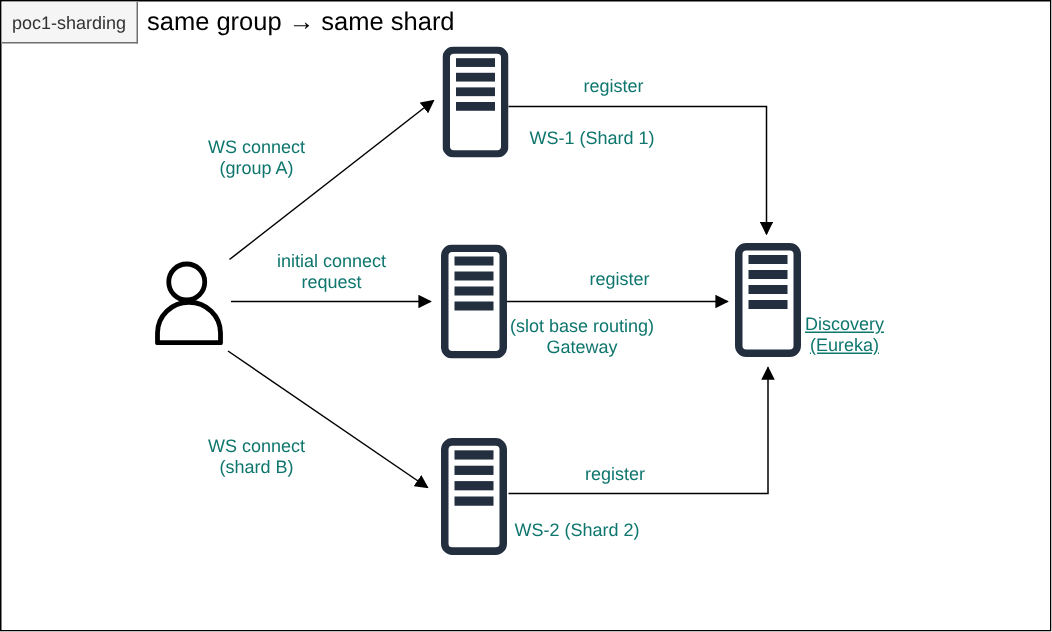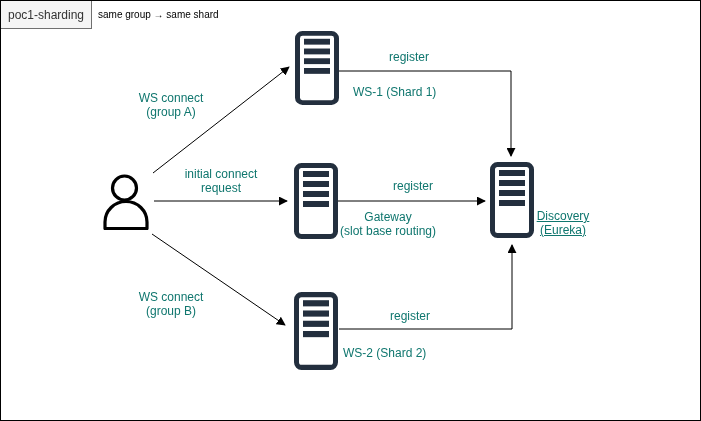--- a/index.html
+++ b/index.html
@@ -24,21 +24,21 @@
     background: var(--tab-background, #f5f5f5);
     border-right: 1px solid var(--tab-border, #707070);
     border-bottom: 1px solid var(--tab-border, #707070);
     font-size: 12px; color: #333;
     display: flex; align-items: center; justify-content: center;
     white-space: nowrap;
   }
   .page-note {
     position: absolute; left: 97px; top: 0;
     height: 28px; line-height: 28px;
-    font-size: 10px; color: #000; white-space: nowrap;
+    font-size: 17px; color: #000; white-space: nowrap;
   }
 
   
   svg.edges { position: absolute; left: 0; top: 0; }
   svg.edges line, svg.edges polyline {
     stroke: var(--line, #000); stroke-width: 1; fill: none;
   }
   svg.edges marker path { fill: var(--line, #000); }
 
   
@@ -136,32 +136,32 @@
   </div>
 
   <div class="lbl ctr" style="left:220px; top:166px;">
     <div>initial connect</div>
     <div>request</div>
   </div>
 
 
   <div class="lbl ctr" style="left:170px; top:289px;">
     <div>WS connect</div>
-    <div>(group B)</div>
+    <div>(shard B)</div>
   </div>
 
   <div class="lbl ctr" style="left:408px; top:49px;">register</div>
   <div class="lbl ctr" style="left:412px; top:178px;">register</div>
   <div class="lbl ctr" style="left:409px; top:308px;">register</div>
 
   <div class="lbl" style="left:352px; top:84px;text-align:right;">WS-1 (Shard 1)</div>
 
   <div class="lbl ctr" style="left:387px; top:209px;">
+    <div>(slot base routing)</div>
     <div>Gateway</div>
-    <div>(slot base routing)</div>
   </div>
 
   <div class="lbl" style="left:342px; top:345px;">WS-2 (Shard 2)</div>
 
   <div class="lbl ctr" style="left:562px; top:208px;text-decoration:underline;">
     <div>Discovery</div>
     <div>(Eureka)</div>
   </div>
 
 </div>

